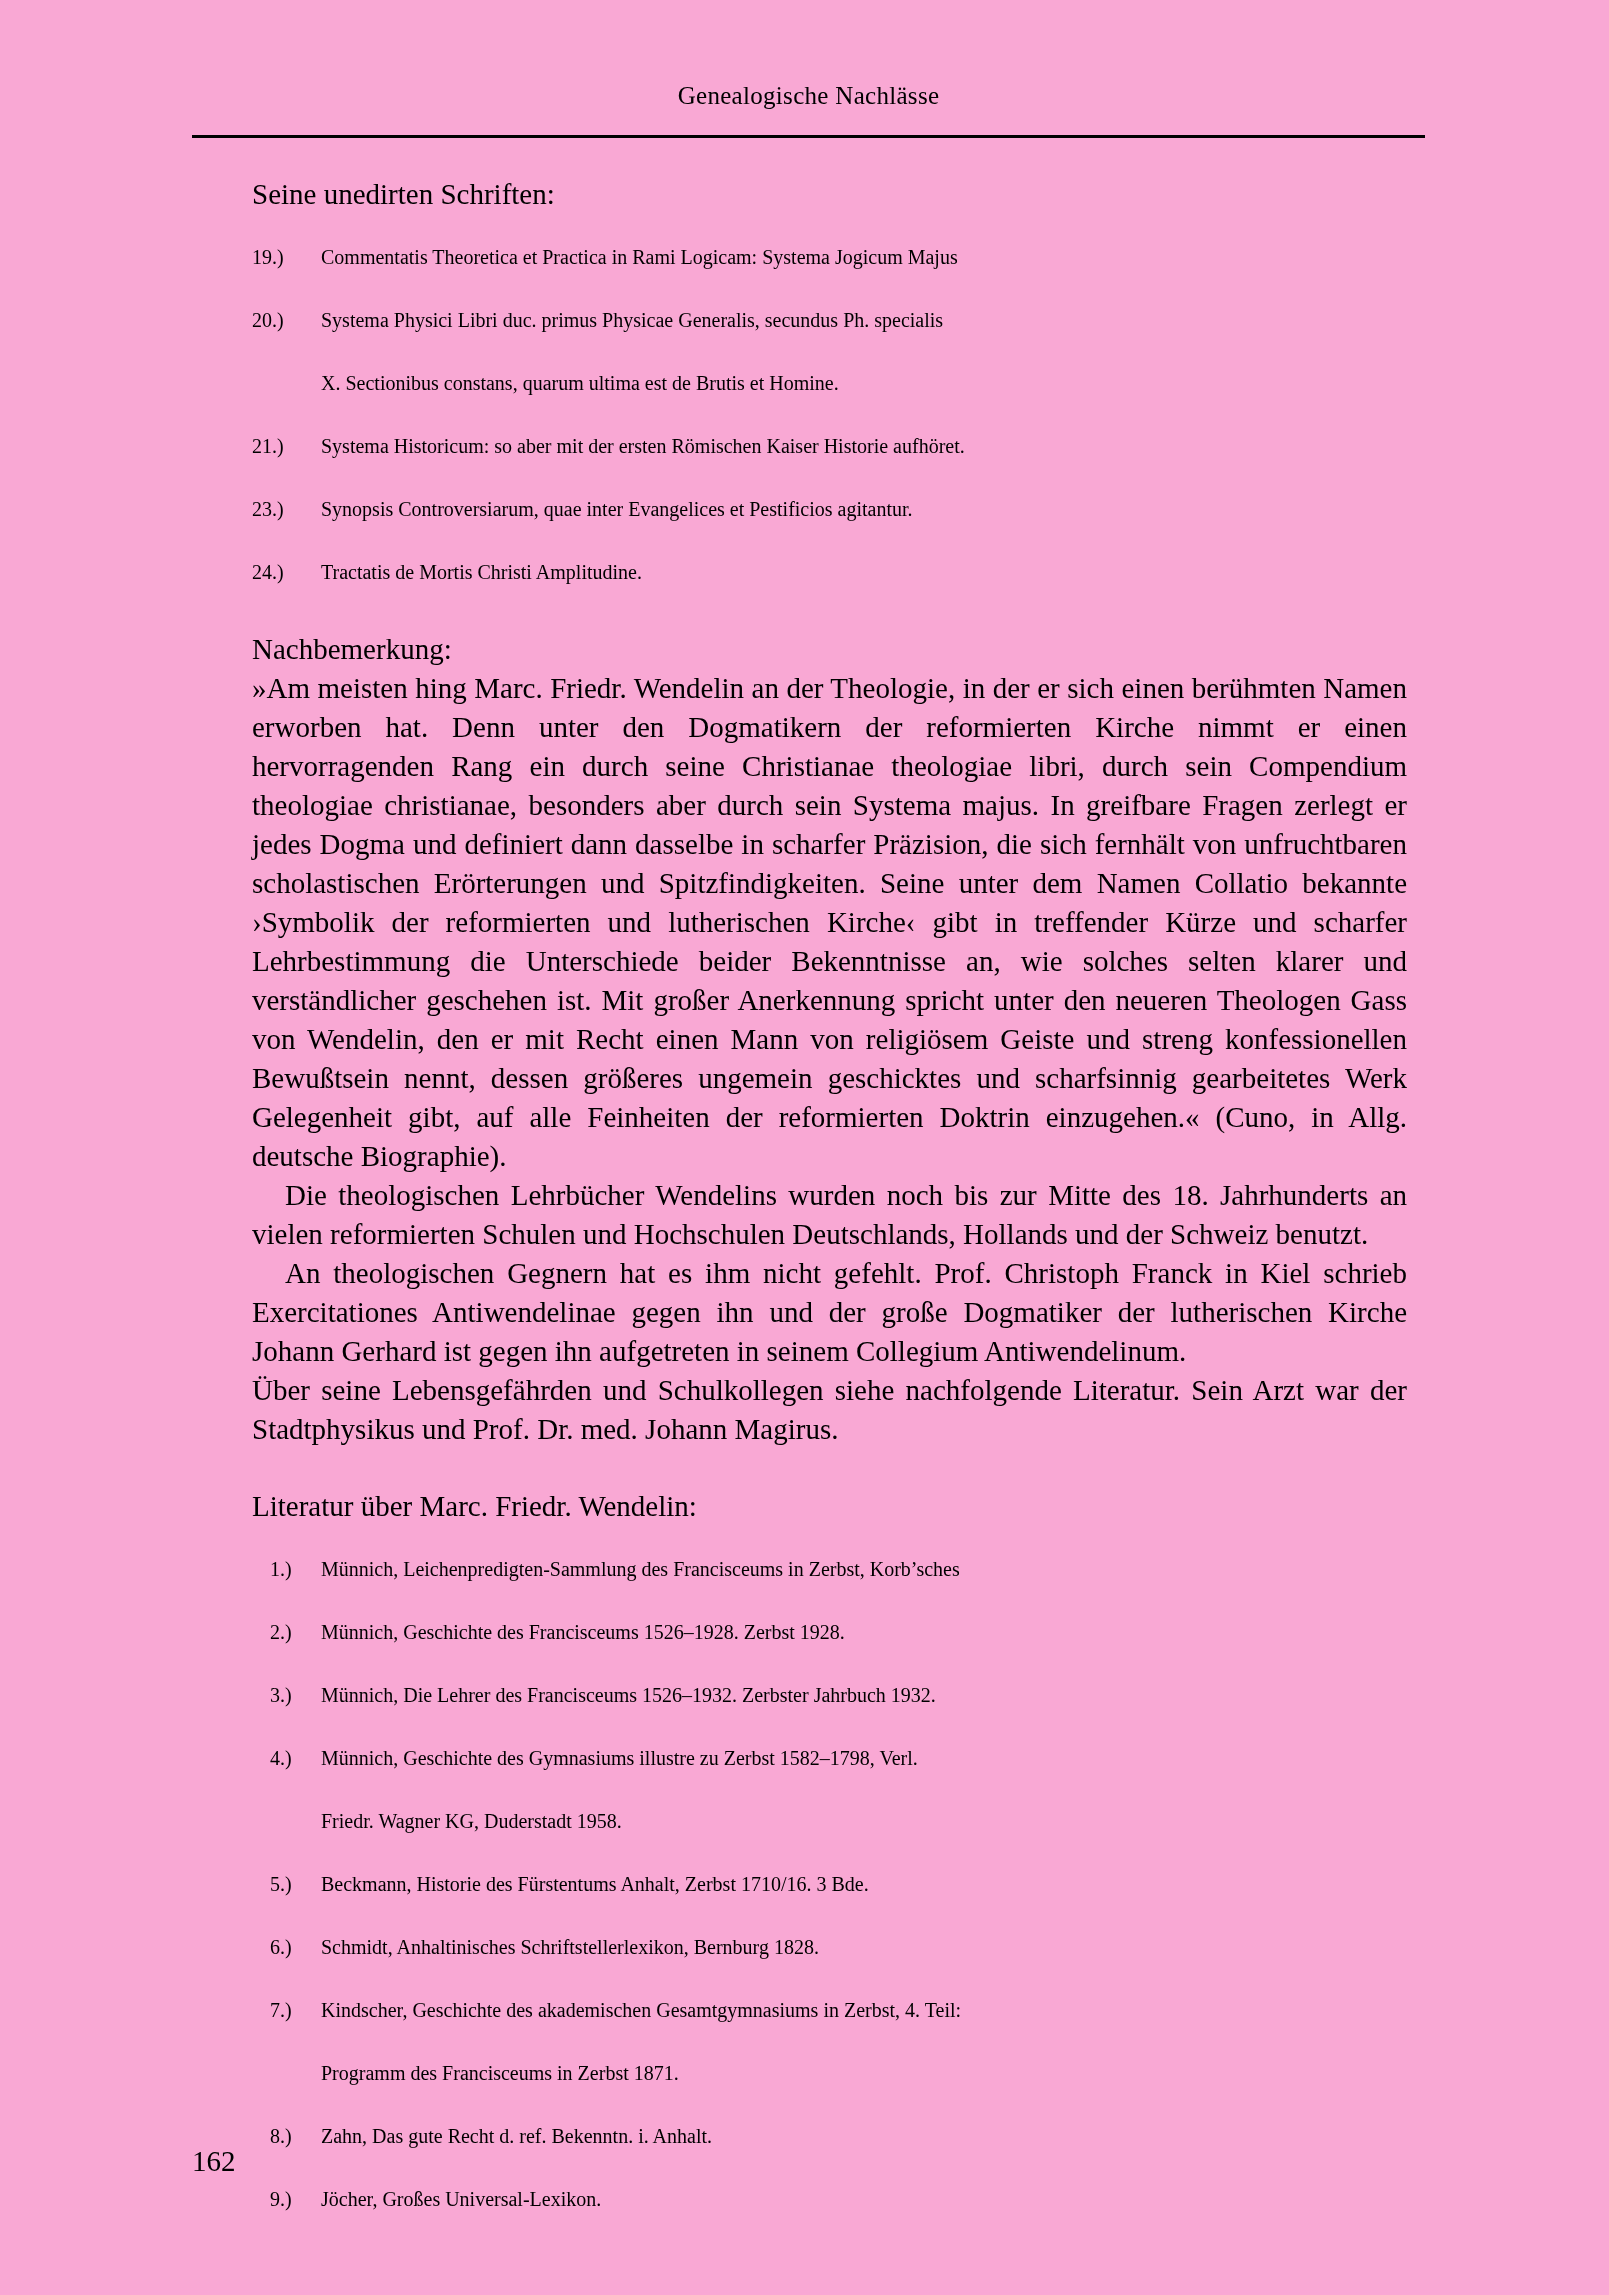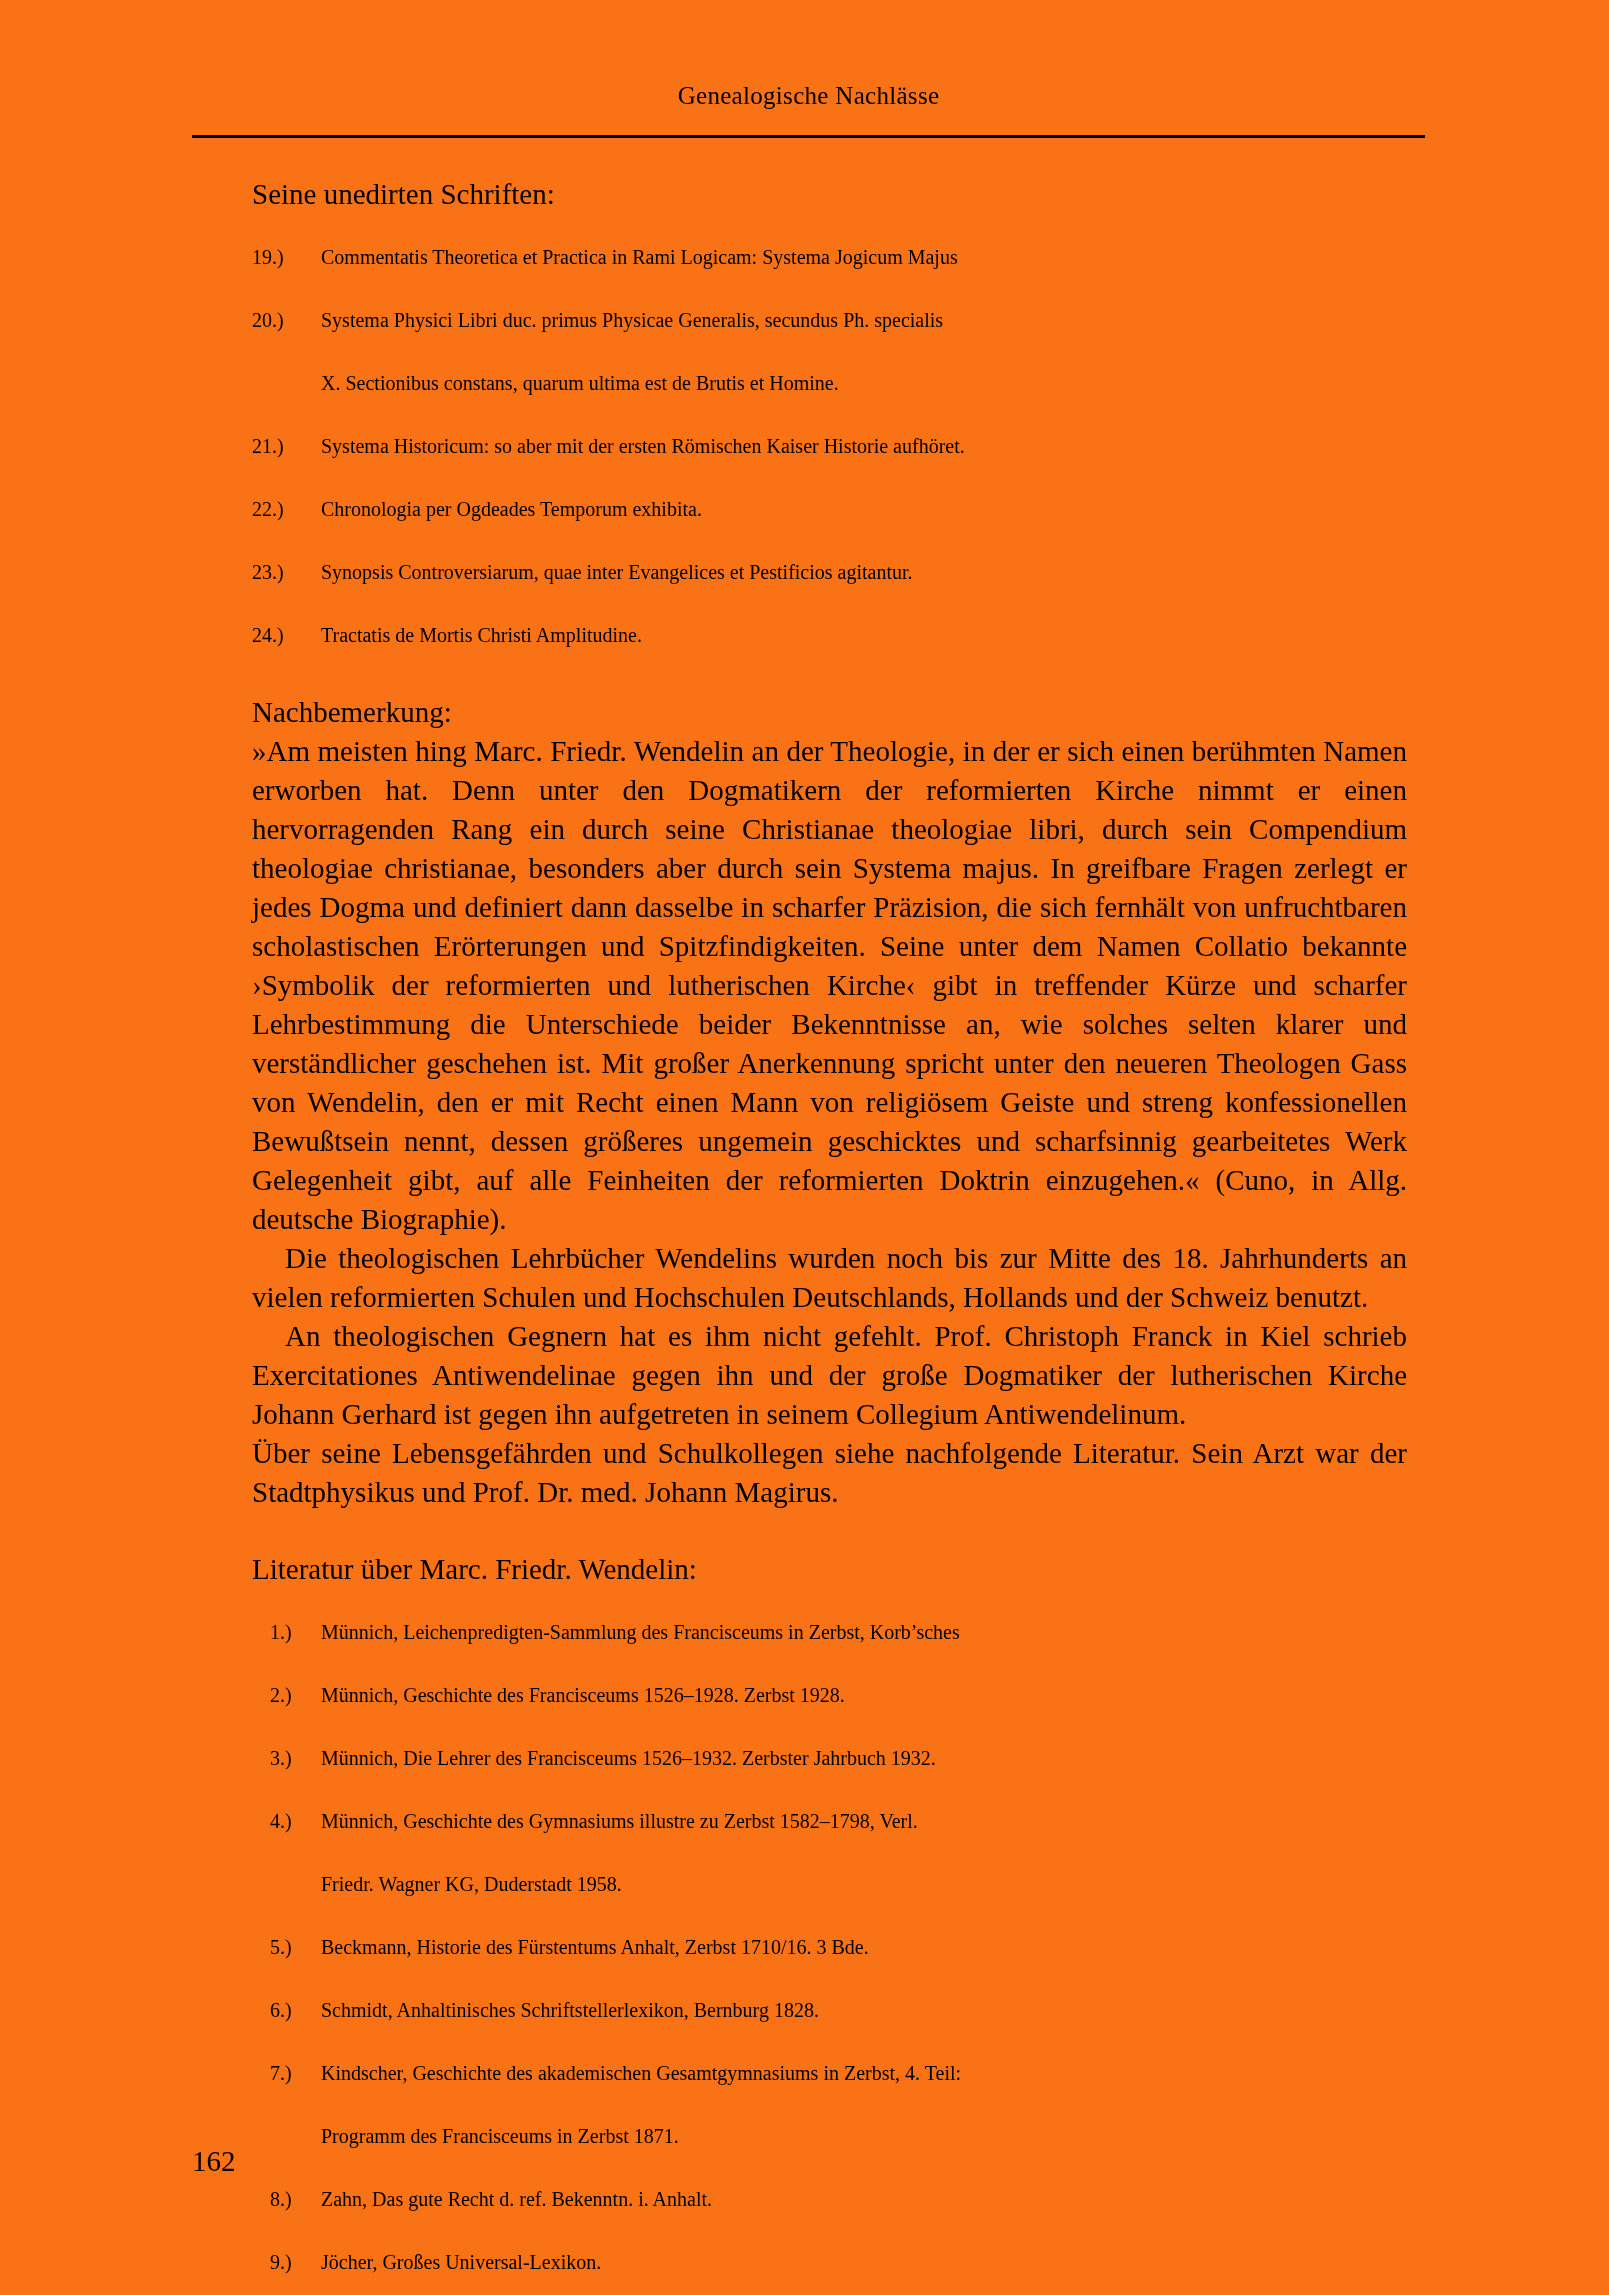--- a/index.html
+++ b/index.html
@@ -9,21 +9,21 @@
     background: #ffffff;
   }
   body {
     font-family: "Liberation Serif", "DejaVu Serif", serif;
     color: #000000;
   }
   .page {
     position: relative;
     width: 1610px;
     height: 2295px;
-    background: #f97316;
+    background: #f9a8d4;
     box-sizing: border-box;
     overflow: hidden;
   }
 
   
   .running-head {
     position: absolute;
     left: 192px;
     top: 83px;
     width: 1233px;
@@ -140,24 +140,20 @@
       <li>
         <span class="marker">20.)</span>
         <span class="body">Systema Physici Libri duc. primus Physicae Generalis, secundus Ph. specialis</span>
         <span class="body">X. Sectionibus constans, quarum ultima est de Brutis et Homine.</span>
       </li>
       <li>
         <span class="marker">21.)</span>
         <span class="body">Systema Historicum: so aber mit der ersten Römischen Kaiser Historie aufhöret.</span>
       </li>
       <li>
-        <span class="marker">22.)</span>
-        <span class="body">Chronologia per Ogdeades Temporum exhibita.</span>
-      </li>
-      <li>
         <span class="marker">23.)</span>
         <span class="body">Synopsis Controversiarum, quae inter Evangelices et Pestificios agitantur.</span>
       </li>
       <li>
         <span class="marker">24.)</span>
         <span class="body">Tractatis de Mortis Christi Amplitudine.</span>
       </li>
     </ul>
 
     <div class="spacer-md"></div>

